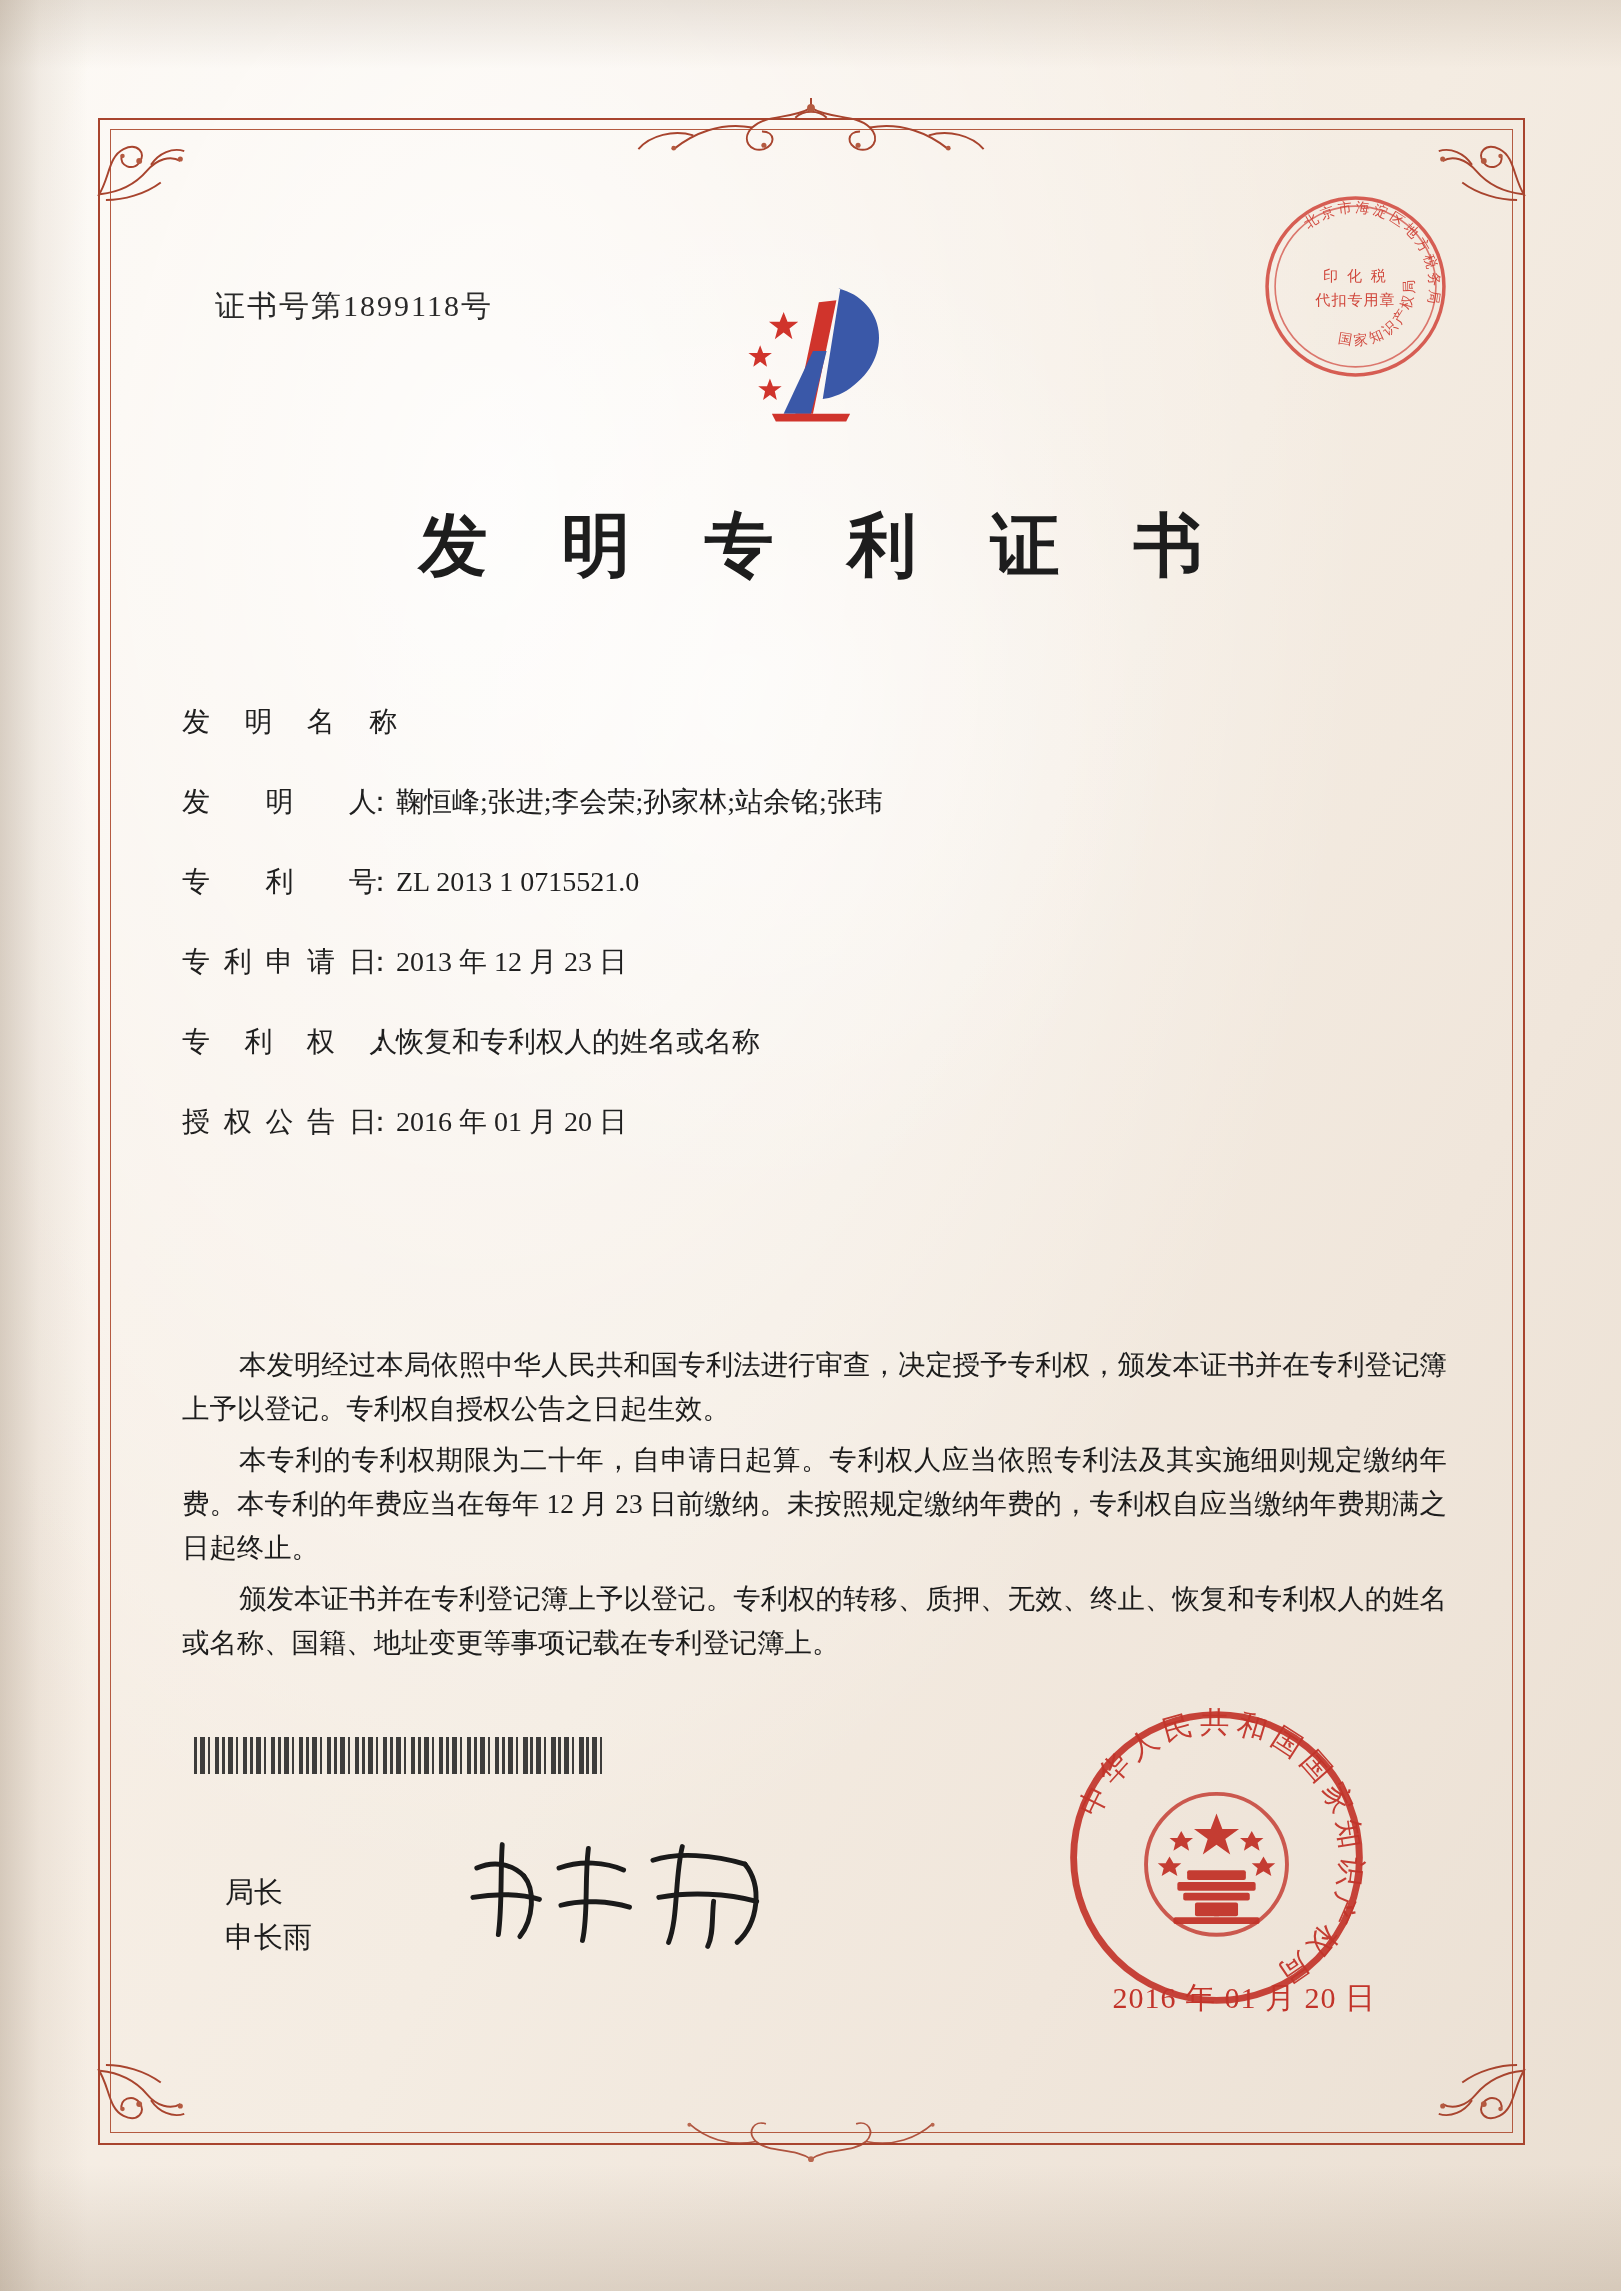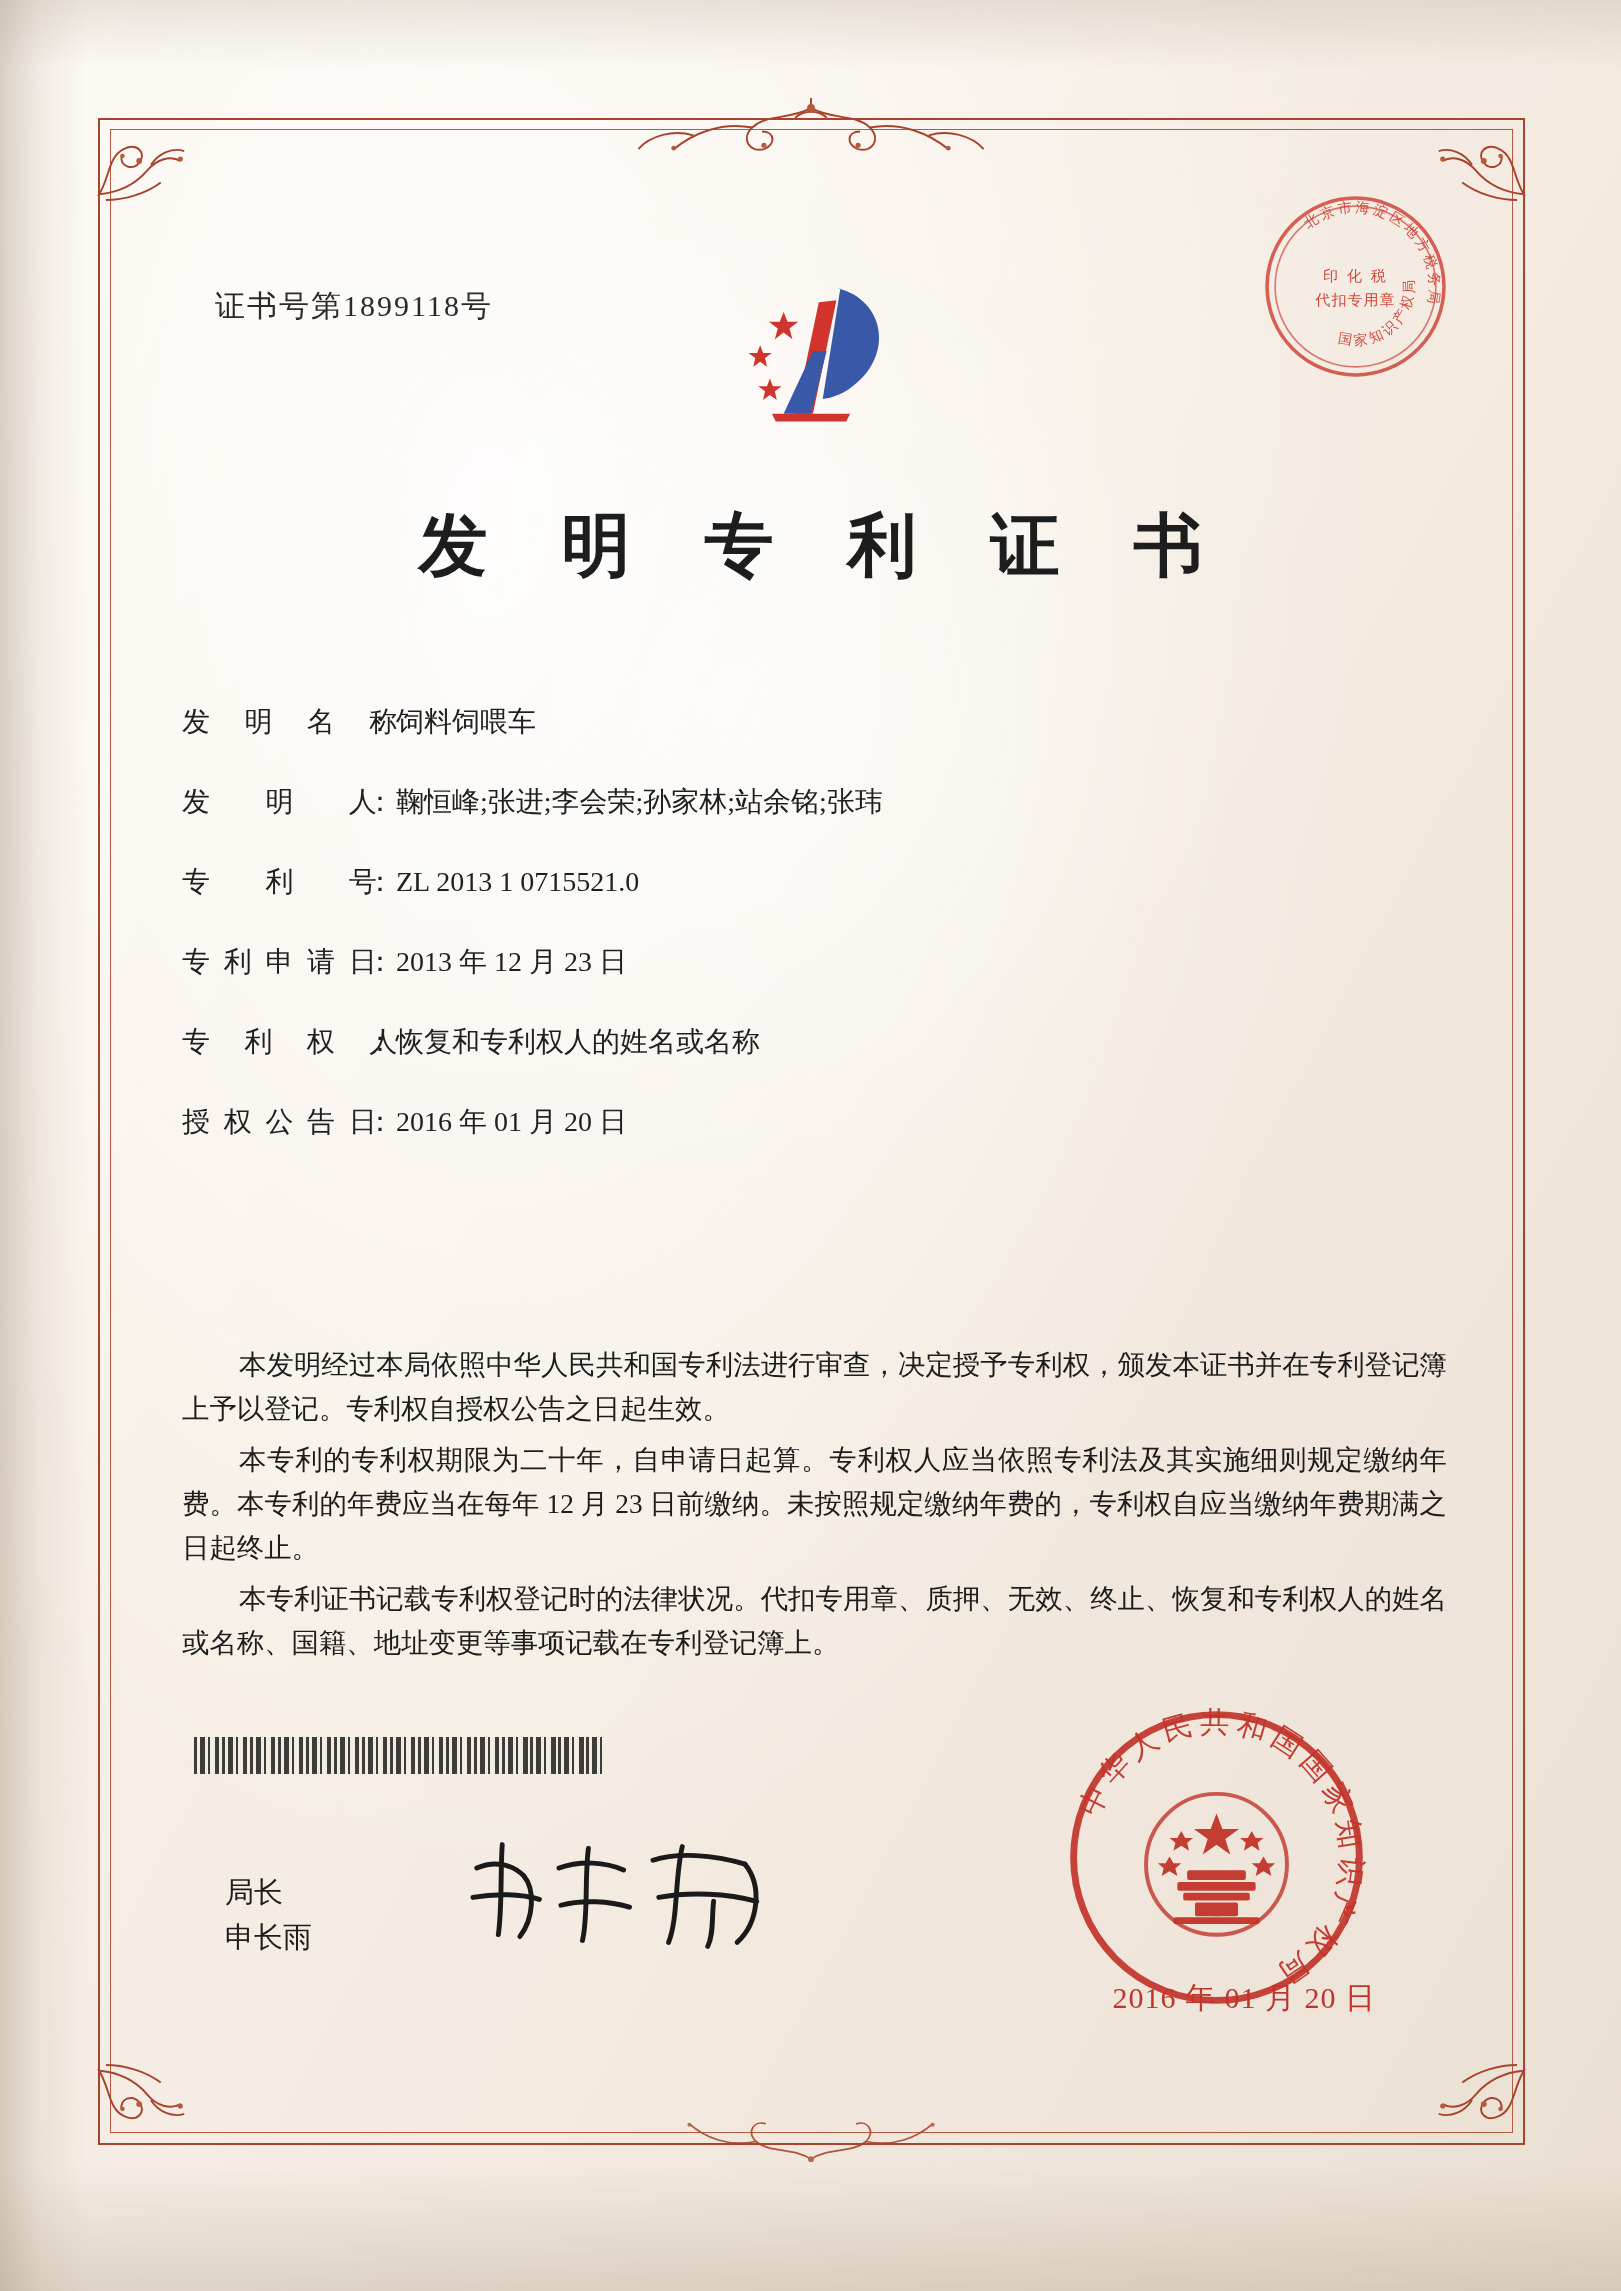--- a/index.html
+++ b/index.html
@@ -399,21 +399,20 @@
       </g>
     </svg>
   </div>
 
   <div class="title">发 明 专 利 证 书</div>
 
   <div class="fields">
     <div class="field">
       <span class="field-label lbl-w-4">发 明 名 称</span>
       <span>：</span>
-      <span class="field-value">饲料饲喂车</span>
     </div>
     <div class="field">
       <span class="field-label lbl-w-4">发　明　人</span>
       <span>：</span>
       <span class="field-value">鞠恒峰;张进;李会荣;孙家林;站余铭;张玮</span>
     </div>
     <div class="field">
       <span class="field-label lbl-w-4">专　利　号</span>
       <span>：</span>
       <span class="field-value">ZL 2013 1 0715521.0</span>
@@ -431,21 +430,21 @@
     <div class="field">
       <span class="field-label lbl-w-4">授权公告日</span>
       <span>：</span>
       <span class="field-value">2016 年 01 月 20 日</span>
     </div>
   </div>
 
   <div class="body-text">
     <p>本发明经过本局依照中华人民共和国专利法进行审查，决定授予专利权，颁发本证书并在专利登记簿上予以登记。专利权自授权公告之日起生效。</p>
     <p>本专利的专利权期限为二十年，自申请日起算。专利权人应当依照专利法及其实施细则规定缴纳年费。本专利的年费应当在每年 12 月 23 日前缴纳。未按照规定缴纳年费的，专利权自应当缴纳年费期满之日起终止。</p>
-    <p>本专利证书记载专利权登记时的法律状况。代扣专用章、质押、无效、终止、恢复和专利权人的姓名或名称、国籍、地址变更等事项记载在专利登记簿上。</p>
+    <p>颁发本证书并在专利登记簿上予以登记。专利权的转移、质押、无效、终止、恢复和专利权人的姓名或名称、国籍、地址变更等事项记载在专利登记簿上。</p>
   </div>
 
   <div class="barcode"></div>
 
   <div class="director">
     <div>局长</div>
     <div>申长雨</div>
   </div>
 
   <div class="signature">

